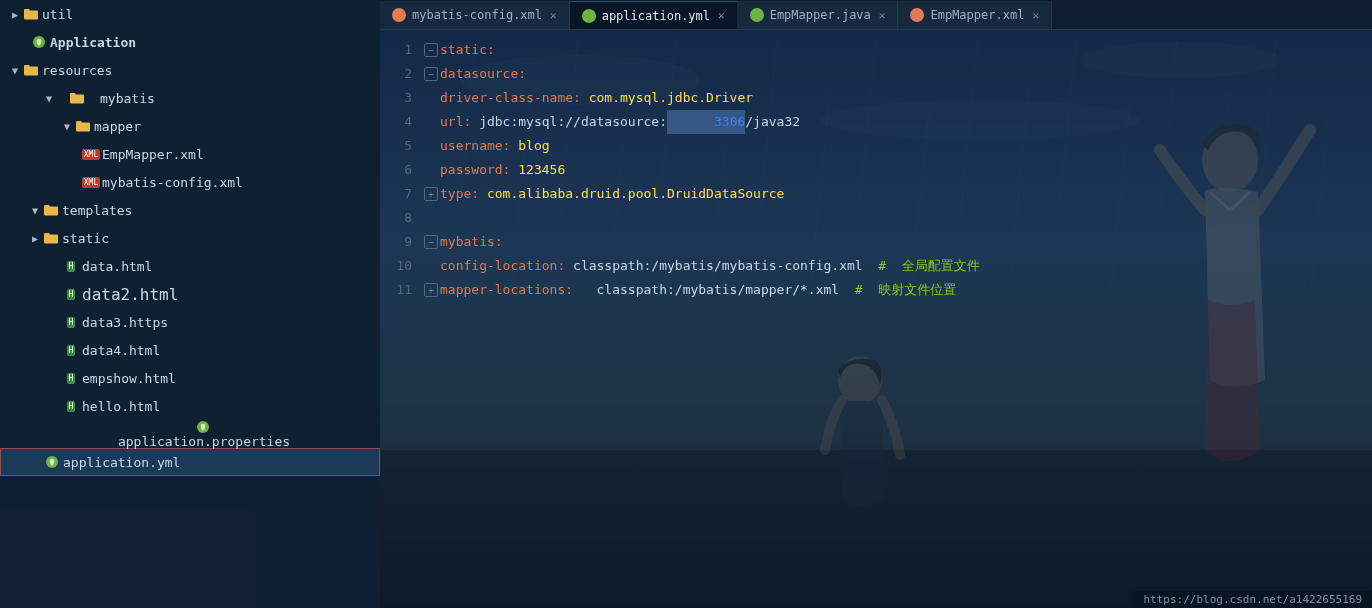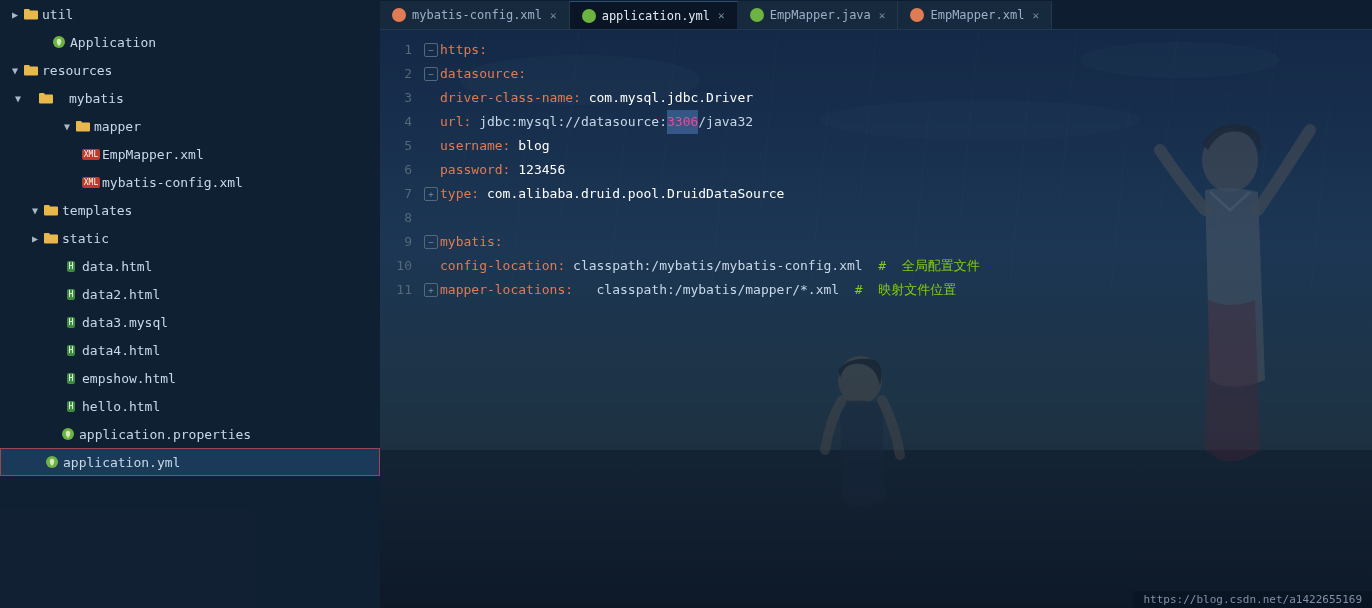--- a/index.html
+++ b/index.html
@@ -157,22 +157,22 @@
       text-align: center;
       line-height: 12px;
       margin-right: 2px;
       flex-shrink: 0;
       cursor: pointer;
     }
     .fold-placeholder { width: 14px; display: inline-block; margin-right: 2px; }
 
     
     .kw-key { color: #e07b54; }
-    .kw-value { color: #ffffff; }
-    .kw-highlight { background: rgba(100,150,220,0.4); color: #ec4899; }
+    .kw-value { color: #fde047; }
+    .kw-highlight { background: rgba(100,150,220,0.4); color: #3b82f6; padding-left: 47px; }
     .kw-path { color: #c8d8e8; }
     .kw-comment { color: #84cc16; }
     .kw-section { color: #e07b54; }
 
     
     #status-bar {
       position: absolute;
       bottom: 0;
       right: 0;
       padding: 2px 10px;
@@ -290,40 +290,40 @@
 
 <div class="tree-item" style="padding-left: 8px;">
       <span class="arrow closed"></span>
       <span class="file-icon">
         <svg width="14" height="12" viewBox="0 0 14 12">
           <path d="M0,2 Q0,1 1,1 L5,1 L6,2.5 L13,2.5 Q14,2.5 14,3.5 L14,10.5 Q14,11.5 13,11.5 L1,11.5 Q0,11.5 0,10.5Z" fill="#e8b84b"></path>
         </svg>
       </span>
       <span style="font-size: 13px;">util</span>
     </div>
-    <div class="tree-item" style="padding-left: 36px;">
+    <div class="tree-item" style="padding-left: 16px; font-weight: bold;">
       <span class="arrow empty"></span>
       <span class="file-icon">
         <svg width="14" height="14" viewBox="0 0 14 14">
           <circle cx="7" cy="7" r="6" fill="#6db33f"></circle>
           <path d="M7,11 Q4,8 5,5 Q6,3 7,4 Q8,3 9,5 Q10,8 7,11Z" fill="#fff" opacity="0.7"></path>
         </svg>
       </span>
       <span style="font-size: 13px;">Application</span>
     </div>
     <div class="tree-item" style="padding-left: 8px;">
       <span class="arrow open"></span>
       <span class="file-icon">
         <svg width="14" height="12" viewBox="0 0 14 12">
           <path d="M0,2 Q0,1 1,1 L5,1 L6,2.5 L13,2.5 Q14,2.5 14,3.5 L14,10.5 Q14,11.5 13,11.5 L1,11.5 Q0,11.5 0,10.5Z" fill="#e8b84b"></path>
         </svg>
       </span>
       <span style="font-size: 13px;">resources</span>
     </div>
-    <div class="tree-item" style="padding-left: 11px; gap: 12px;">
+    <div class="tree-item" style="padding-left: 42px; gap: 12px;">
       <span class="arrow open"></span>
       <span class="file-icon">
         <svg width="14" height="12" viewBox="0 0 14 12">
           <path d="M0,2 Q0,1 1,1 L5,1 L6,2.5 L13,2.5 Q14,2.5 14,3.5 L14,10.5 Q14,11.5 13,11.5 L1,11.5 Q0,11.5 0,10.5Z" fill="#e8b84b"></path>
         </svg>
       </span>
       <span style="font-size: 13px;">mybatis</span>
     </div>
     <div class="tree-item" style="padding-left: 60px;">
       <span class="arrow open"></span>
@@ -371,28 +371,28 @@
       <span class="file-icon">
         <span class="icon-html">H</span>
       </span>
       <span style="font-size: 13px;">data.html</span>
     </div>
     <div class="tree-item" style="padding-left: 48px;">
       <span class="arrow empty"></span>
       <span class="file-icon">
         <span class="icon-html">H</span>
       </span>
-      <span style="font-size: 13px;">data2.html</span>
-    </div>
-    <div class="tree-item" style="padding-left: 48px;">
-      <span class="arrow empty"></span>
-      <span class="file-icon">
-        <span class="icon-html">H</span>
-      </span>
-      <span style="font-size: 13px;">data3.mysql</span>
+      <span style="font-size: 16px;">data2.html</span>
+    </div>
+    <div class="tree-item" style="padding-left: 48px;">
+      <span class="arrow empty"></span>
+      <span class="file-icon">
+        <span class="icon-html">H</span>
+      </span>
+      <span style="font-size: 13px;">data3.https</span>
     </div>
     <div class="tree-item" style="padding-left: 48px;">
       <span class="arrow empty"></span>
       <span class="file-icon">
         <span class="icon-html">H</span>
       </span>
       <span style="font-size: 13px;">data4.html</span>
     </div>
     <div class="tree-item" style="padding-left: 48px;">
       <span class="arrow empty"></span>
@@ -401,21 +401,21 @@
       </span>
       <span style="font-size: 13px;">empshow.html</span>
     </div>
     <div class="tree-item" style="padding-left: 48px;">
       <span class="arrow empty"></span>
       <span class="file-icon">
         <span class="icon-html">H</span>
       </span>
       <span style="font-size: 13px;">hello.html</span>
     </div>
-    <div class="tree-item" style="padding-left: 45px;">
+    <div class="tree-item" style="padding-left: 28px; flex-direction: column;">
       <span class="arrow empty"></span>
       <span class="file-icon">
         <svg width="14" height="14" viewBox="0 0 14 14">
           <circle cx="7" cy="7" r="6" fill="#6db33f"></circle>
           <path d="M7,11 Q4,8 5,5 Q6,3 7,4 Q8,3 9,5 Q10,8 7,11Z" fill="#fff" opacity="0.7"></path>
         </svg>
       </span>
       <span style="font-size: 13px;">application.properties</span>
     </div>
     <div class="tree-item selected" style="padding-left: 28px;">
@@ -462,21 +462,21 @@
         <div style="height: 24px; line-height: 24px;">4</div>
         <div style="height: 24px; line-height: 24px;">5</div>
         <div style="height: 24px; line-height: 24px;">6</div>
         <div style="height: 24px; line-height: 24px;">7</div>
         <div style="height: 24px; line-height: 24px;">8</div>
         <div style="height: 24px; line-height: 24px;">9</div>
         <div style="height: 24px; line-height: 24px;">10</div>
         <div style="height: 24px; line-height: 24px;">11</div>
       </div>
     <div id="code-content">
-        <div class="code-line"><span class="fold-icon">−</span><span class="kw-section">https:</span></div>
+        <div class="code-line"><span class="fold-icon">−</span><span class="kw-section">static:</span></div>
         <div class="code-line"><span class="fold-icon">−</span>  <span class="kw-key">datasource:</span></div>
         <div class="code-line"><span class="fold-placeholder"></span>    <span class="kw-key">driver-class-name:</span><span class="kw-value"> com.mysql.jdbc.Driver</span></div>
         <div class="code-line"><span class="fold-placeholder"></span>    <span class="kw-key">url:</span><span class="kw-path"> jdbc:mysql://datasource:</span><span class="kw-highlight">3306</span><span class="kw-path">/java32</span></div>
         <div class="code-line"><span class="fold-placeholder"></span>    <span class="kw-key">username:</span><span class="kw-value"> blog</span></div>
         <div class="code-line"><span class="fold-placeholder"></span>    <span class="kw-key">password:</span><span class="kw-value"> 123456</span></div>
         <div class="code-line"><span class="fold-icon">+</span>    <span class="kw-key">type:</span><span class="kw-value"> com.alibaba.druid.pool.DruidDataSource</span></div>
         <div class="code-line"><span class="fold-placeholder"></span></div>
         <div class="code-line"><span class="fold-icon">−</span><span class="kw-section">mybatis:</span></div>
         <div class="code-line"><span class="fold-placeholder"></span>  <span class="kw-key">config-location:</span><span class="kw-path"> classpath:/mybatis/mybatis-config.xml</span><span class="kw-comment">  #  全局配置文件</span></div>
         <div class="code-line"><span class="fold-icon">+</span>  <span class="kw-key">mapper-locations:</span><span class="kw-path">   classpath:/mybatis/mapper/*.xml</span><span class="kw-comment">  #  映射文件位置</span></div>

